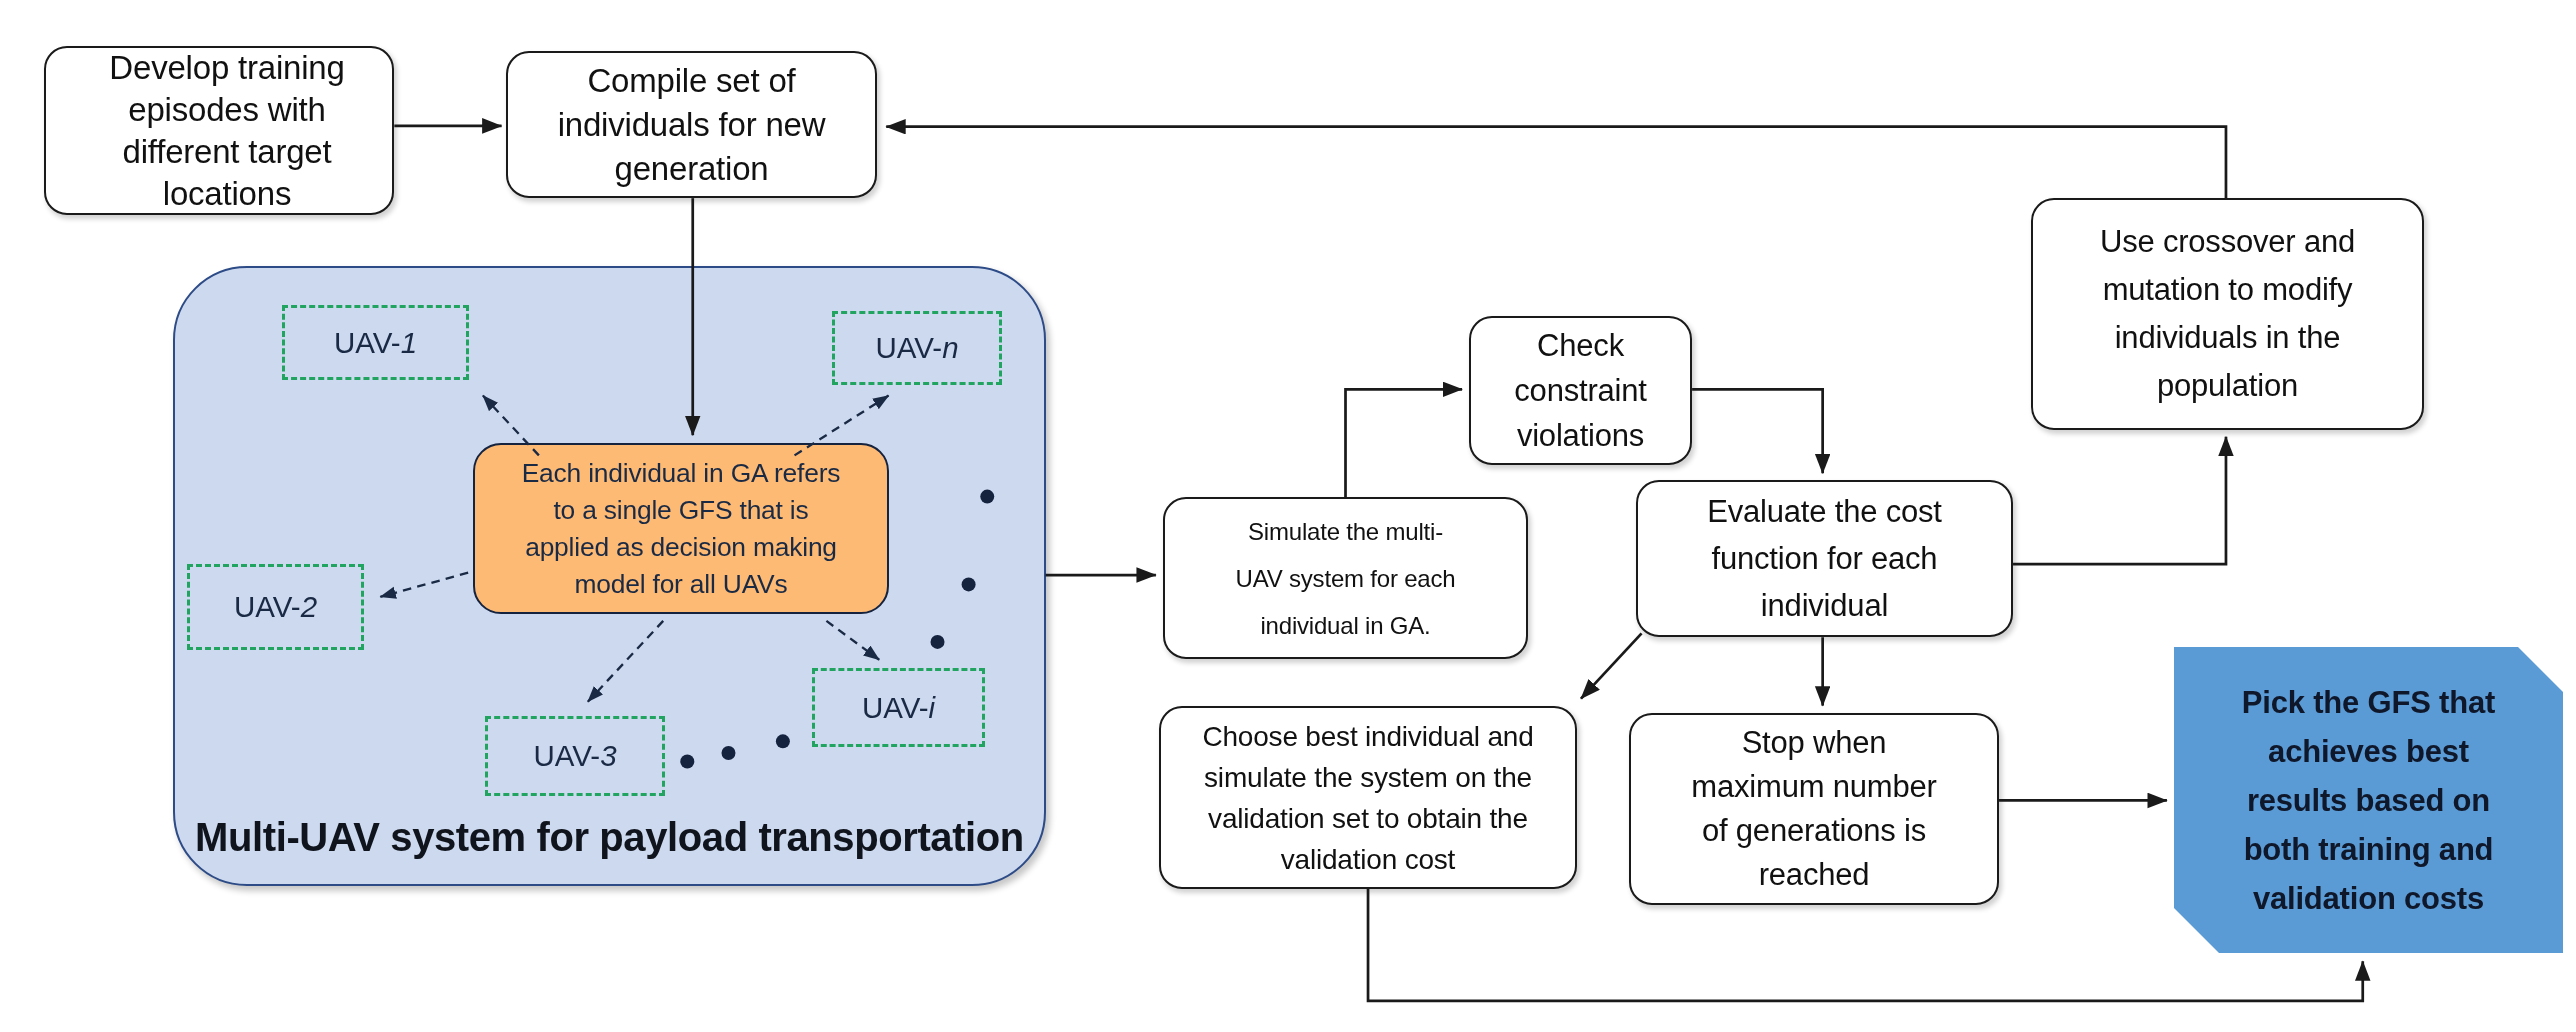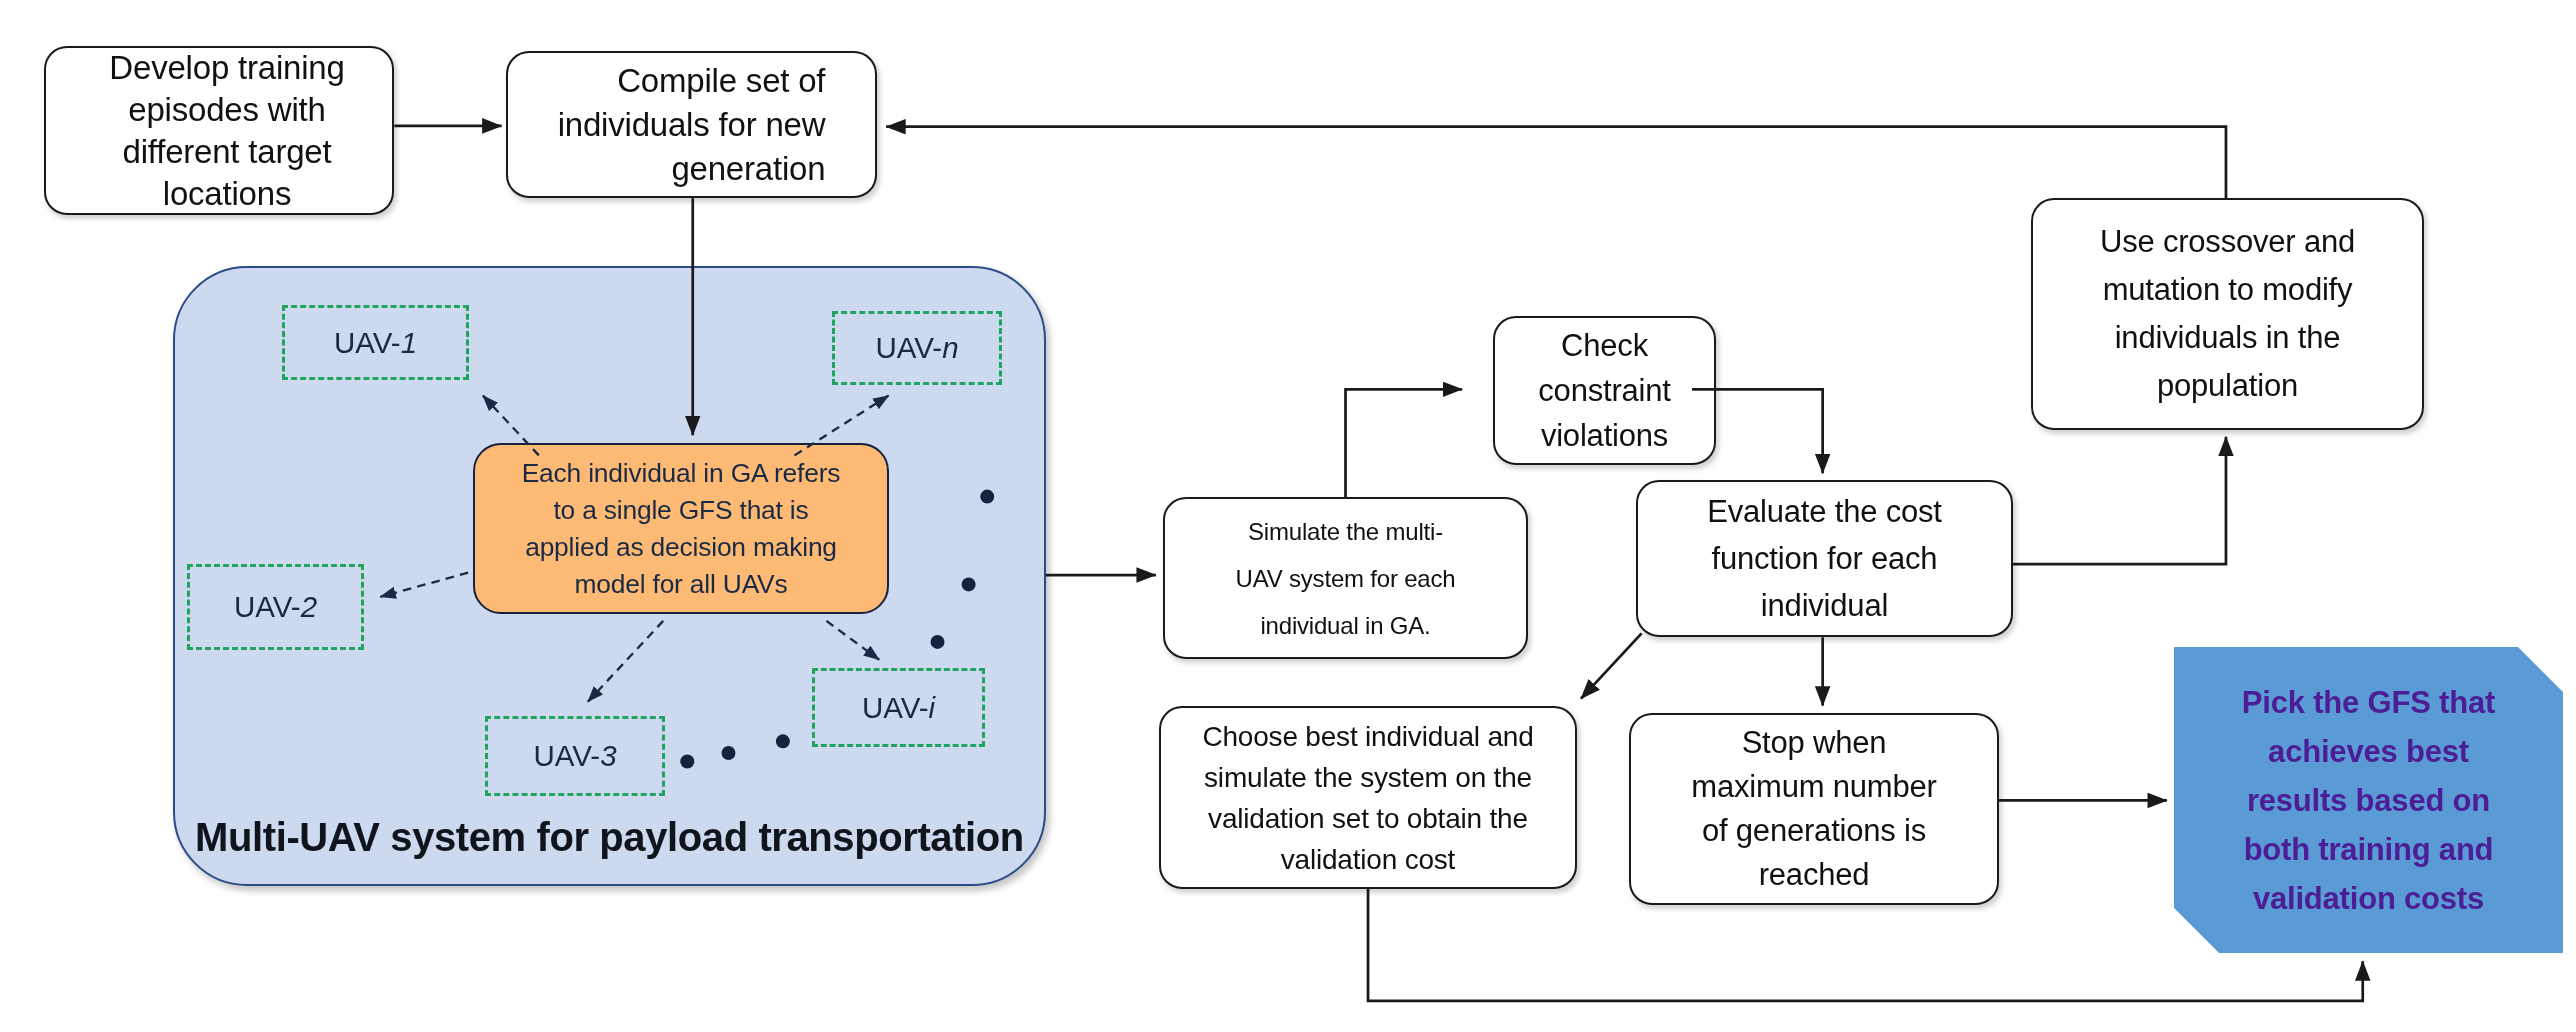--- a/index.html
+++ b/index.html
@@ -48,21 +48,21 @@
   }
   .uavbox{
     border:3.9px dashed #21a45f;
     color:#1b2a44;
     background:transparent;
     font-size:29.5px;
   }
   .uav-suffix{font-style:italic;}
   #node-pick{
     background:#5b9bd5;
-    color:#4c1d95;
+    color:#0f172a;
     font-weight:bold;
     clip-path:polygon(0 0, calc(100% - 45px) 0, 100% 45px, 100% 100%, 45px 100%, 0 calc(100% - 45px));
   }
   svg.overlay{
     position:absolute;left:0;top:0;
     pointer-events:none;
   }
 </style>
 </head>
 <body>
@@ -73,33 +73,33 @@
     <div id="container-label">Multi-UAV system for payload transportation</div>
   </div>
 
   <div class="node whitebox" style="left:44px;top:46px;width:350px;height:169px;font-size:33px;line-height:42px;padding-left:16px;">
     <div class="lines">Develop training
 episodes with
 different target
 locations</div>
   </div>
 
-  <div class="node whitebox" style="left:506px;top:51px;width:371px;height:147px;font-size:33px;line-height:44px;text-align:right;">
+  <div class="node whitebox" style="left:506px;top:51px;width:371px;height:147px;font-size:33px;line-height:44px;">
     <div class="lines">Compile set of
 individuals for new
 generation</div>
   </div>
 
   <div class="node whitebox" style="left:1163px;top:497px;width:365px;height:162px;font-size:24px;line-height:47px;">
     <div class="lines">Simulate the multi-
 UAV system for each
 individual in GA.</div>
   </div>
 
-  <div class="node whitebox" style="left:1469px;top:316px;width:223px;height:149px;font-size:31px;line-height:45px;margin-left:24px;">
+  <div class="node whitebox" style="left:1469px;top:316px;width:223px;height:149px;font-size:31px;line-height:45px;">
     <div class="lines">Check
 constraint
 violations</div>
   </div>
 
   <div class="node whitebox" style="left:1636px;top:480px;width:377px;height:157px;font-size:31px;line-height:47px;">
     <div class="lines">Evaluate the cost
 function for each
 individual</div>
   </div>

